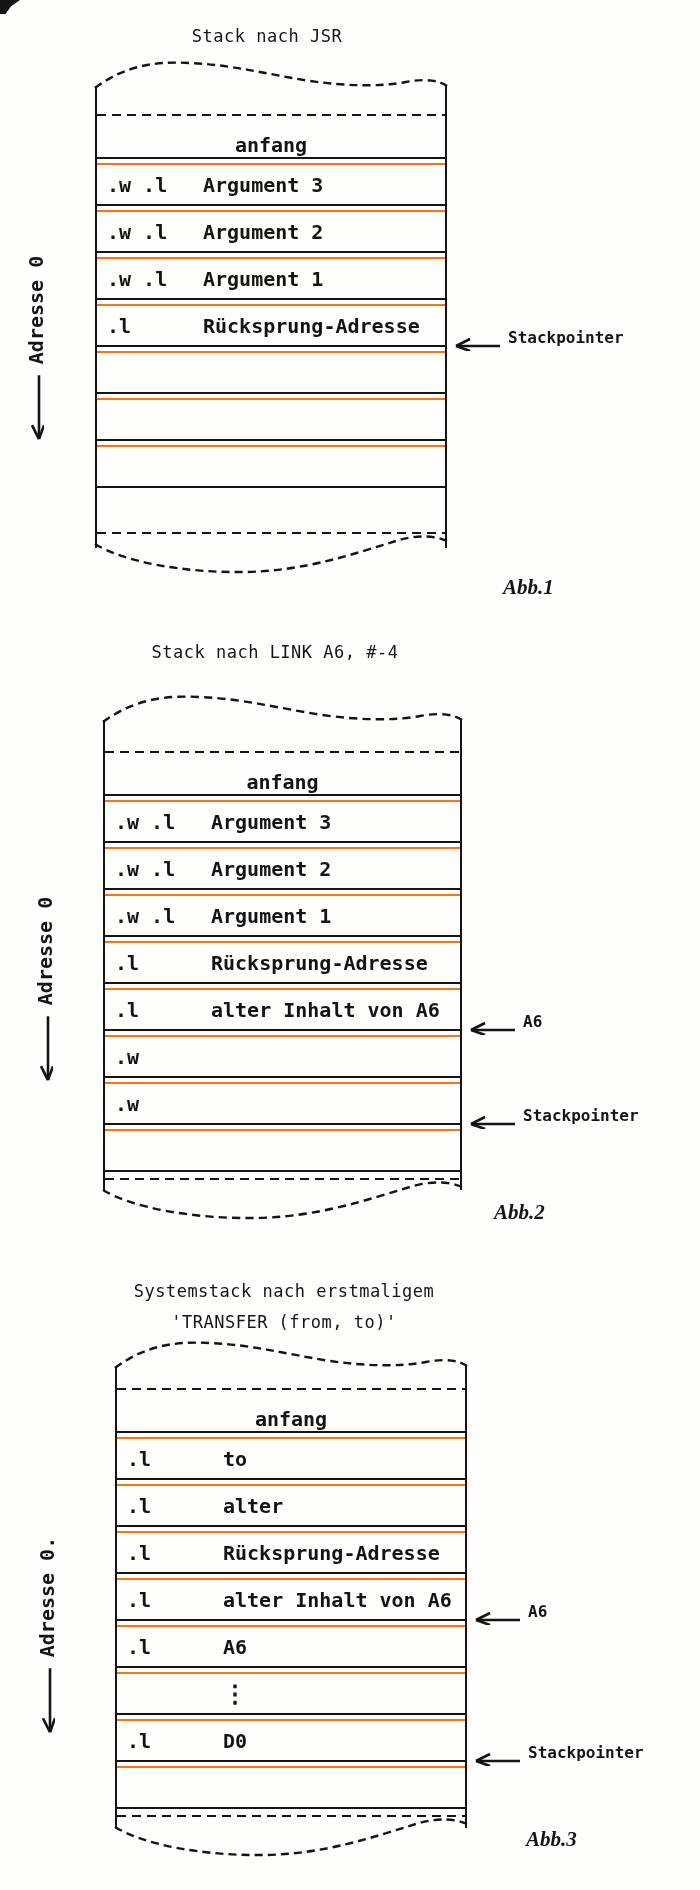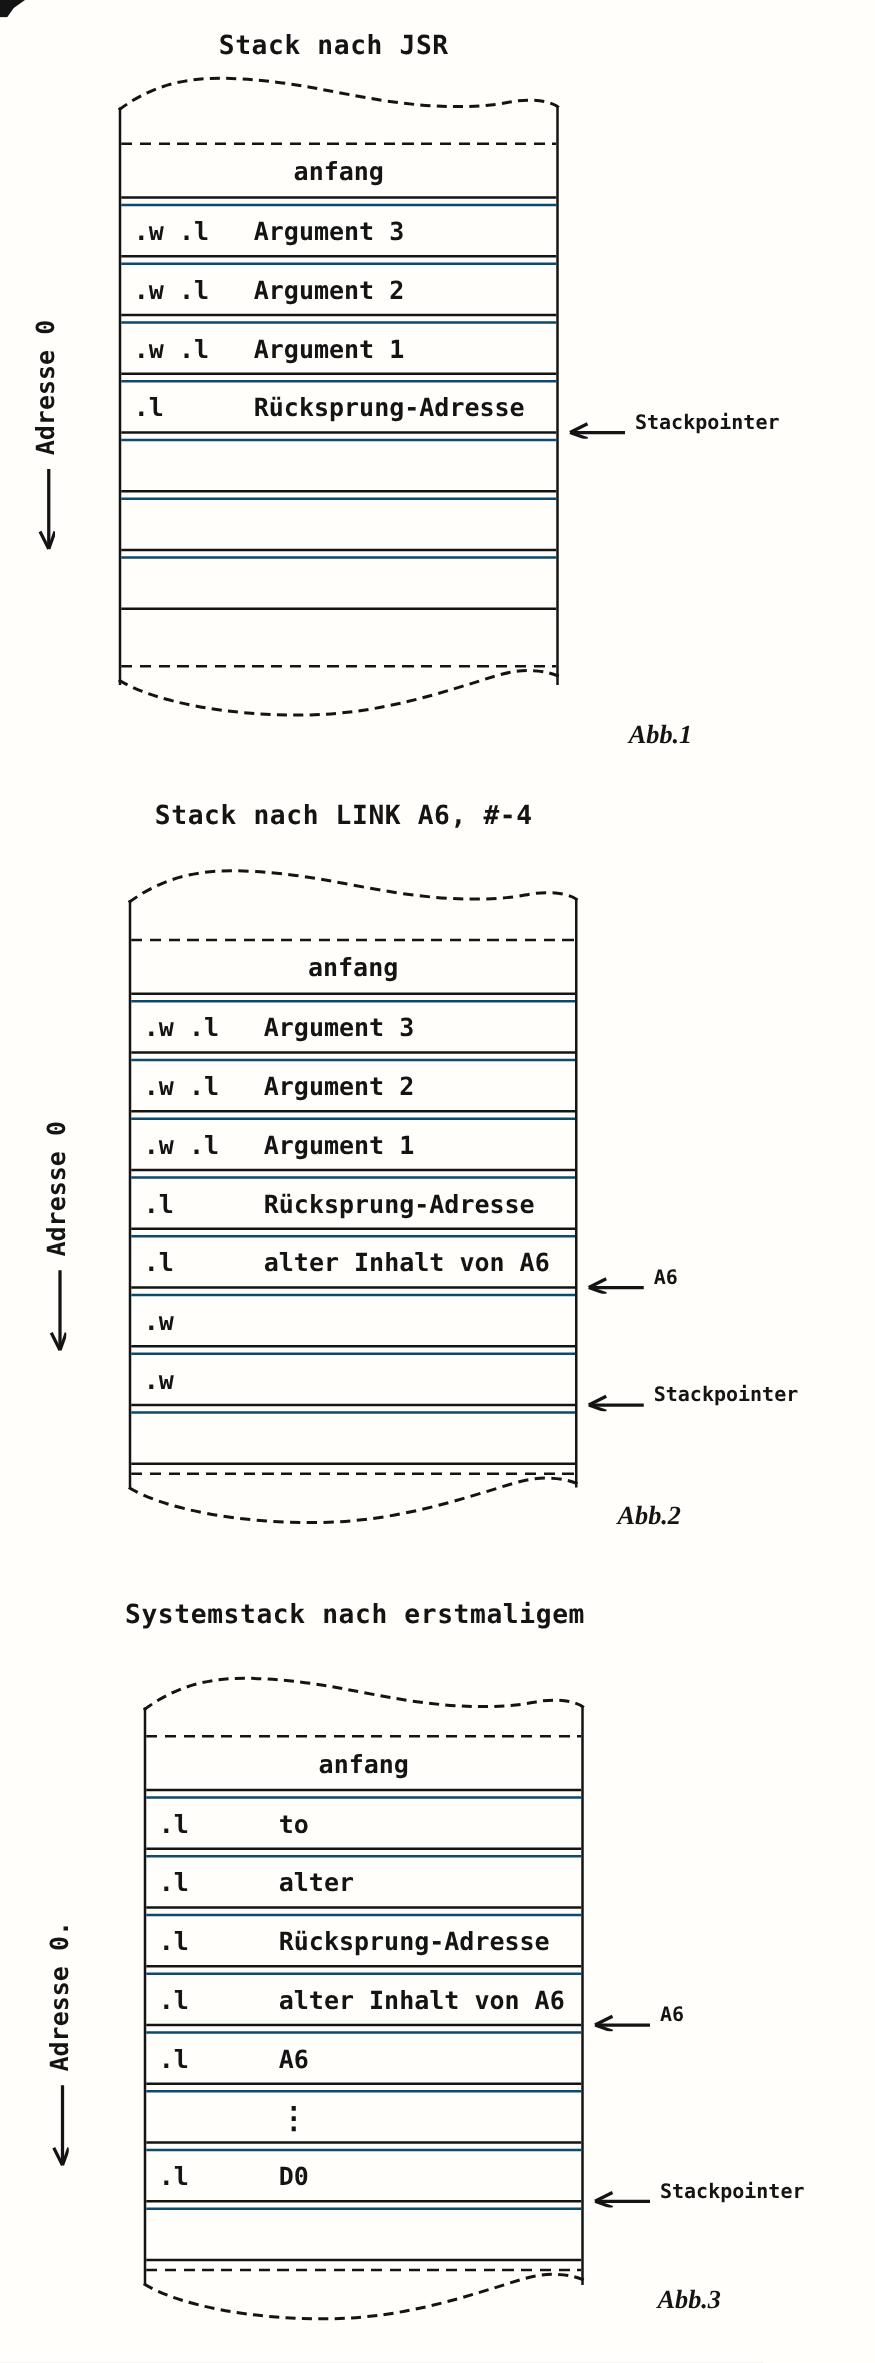--- a/index.html
+++ b/index.html
@@ -5,37 +5,37 @@
   html,body { margin:0; padding:0; background:#e9e9e9; }
   #canvas {
     position:relative; width:700px; height:1890px; margin:0 auto;
     background:#fffefb; color:#141414; overflow:hidden;
     font-family:"DejaVu Sans Mono", monospace;
   }
   .scan-artifact { position:absolute; left:0px; top:0px; width:20px; height:14px;
     background:#141414; clip-path:polygon(0 0,100% 0,55% 45%,28% 100%,0 100%); }
   .fig-title {
     position:absolute; transform:translateX(-50%);
-    font-weight:bold; font-size:21px; line-height:31px;
+    font-weight:normal; font-size:17px; line-height:31px;
     white-space:nowrap; text-align:center; letter-spacing:0.5px;
   }
   .sides {
     position:absolute; box-sizing:border-box;
     border-left:2.5px solid #141414; border-right:2.5px solid #141414;
   }
   .dashline { height:2px;
     background:repeating-linear-gradient(90deg,#141414 0 9px,transparent 9px 15px); }
   .srow {
     box-sizing:border-box; height:43px; margin-bottom:4px;
-    border-top:2px solid #0c4a6e; border-bottom:2px solid #141414;
+    border-top:2px solid #f97316; border-bottom:2px solid #141414;
     display:flex; align-items:center; padding-left:10px;
     font-weight:bold; font-size:20px; white-space:nowrap;
   }
   .srow.first { border-top:none; }
-  .srow.center { justify-content:center; padding-left:0; }
+  .srow.center { justify-content:center; padding-left:0;align-items:flex-end; }
   .srow .pfx { flex:0 0 96px; width:96px; }
   .srow.dots .lbl { font-size:24px; line-height:20px; }
   .wave { position:absolute; pointer-events:none; }
   .pointer { position:absolute; display:flex; align-items:flex-end; gap:7px; height:26px; }
   .pointer .plabel { font-weight:bold; font-size:16px; line-height:26px; white-space:nowrap; }
   .caption { position:absolute; font-family:Liberation Serif, serif;
     font-style:italic; font-weight:bold; font-size:21px; white-space:nowrap; }
   .side-label {
     position:absolute; display:flex; align-items:center; gap:10px;
     transform:translate(-50%,-50%) rotate(-90deg);
@@ -185,20 +185,21 @@
           <path d="M19,4 L5,11" fill="none" stroke="#141414" stroke-width="2.6"></path>
           <path d="M19,16 L5,11" fill="none" stroke="#141414" stroke-width="2.6"></path>
         </svg>
         <span>Adresse 0</span>
       </div>
       <div class="caption" style="left: 494px; top: 1200px;">Abb.2</div>
     </section>
     <section>
       <div class="fig-title" style="left: 284px; top: 1276px; text-align: center;">
         <div>Systemstack nach erstmaligem</div>
+        <div>'TRANSFER (from, to)'</div>
       </div>
       <div class="pointer" style="left: 471px; top: 1599px;">
         <svg width="50" height="26">
           <path d="M49,21 L6,21" fill="none" stroke="#141414" stroke-width="2.6"></path>
           <path d="M19,14 L5,21" fill="none" stroke="#141414" stroke-width="2.6"></path>
           <path d="M19,26 L5,21" fill="none" stroke="#141414" stroke-width="2.6"></path>
         </svg>
         <span class="plabel">A6</span>
       </div>
       <div class="pointer" style="left: 471px; top: 1740px;">

